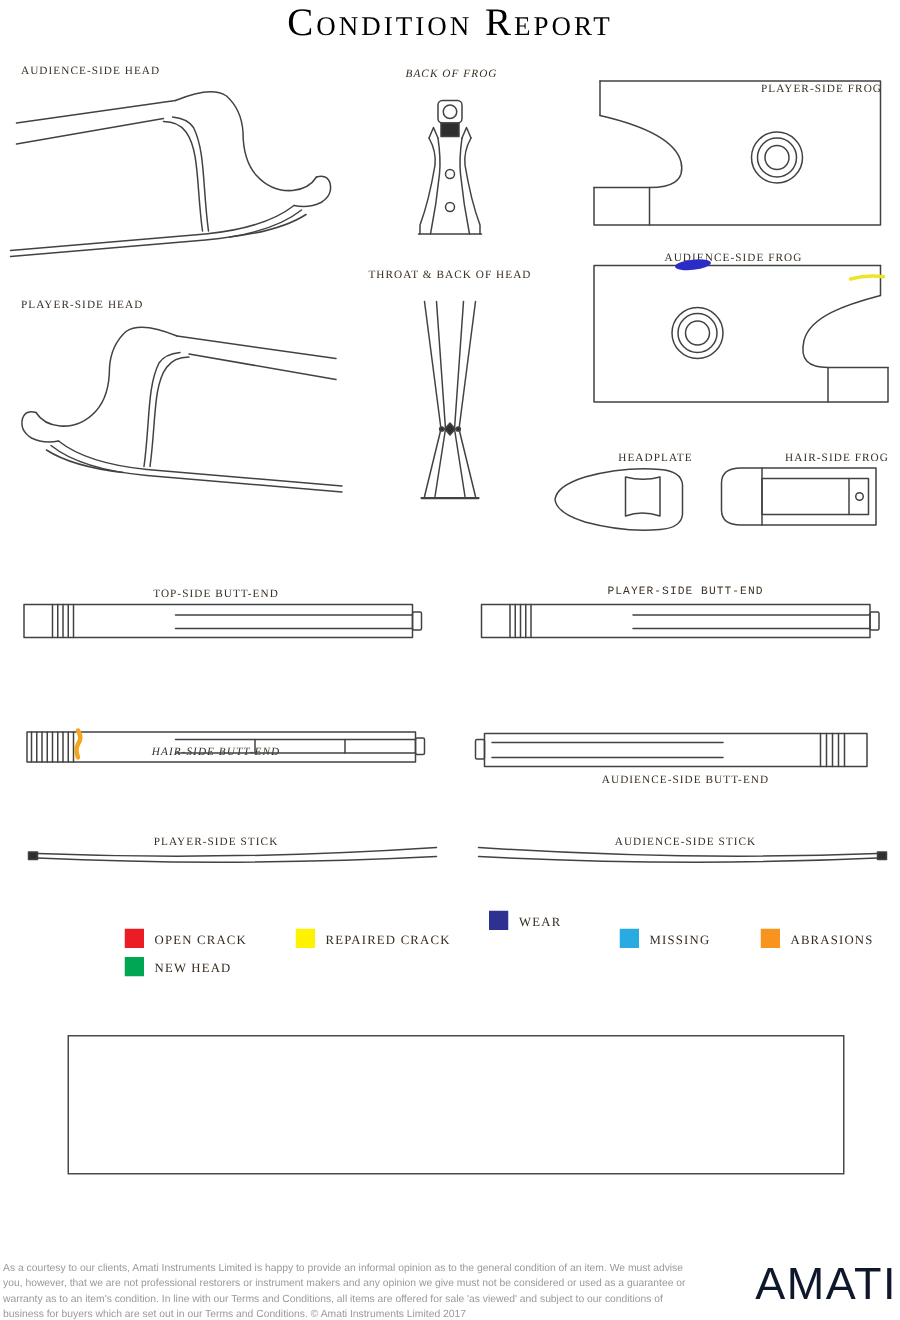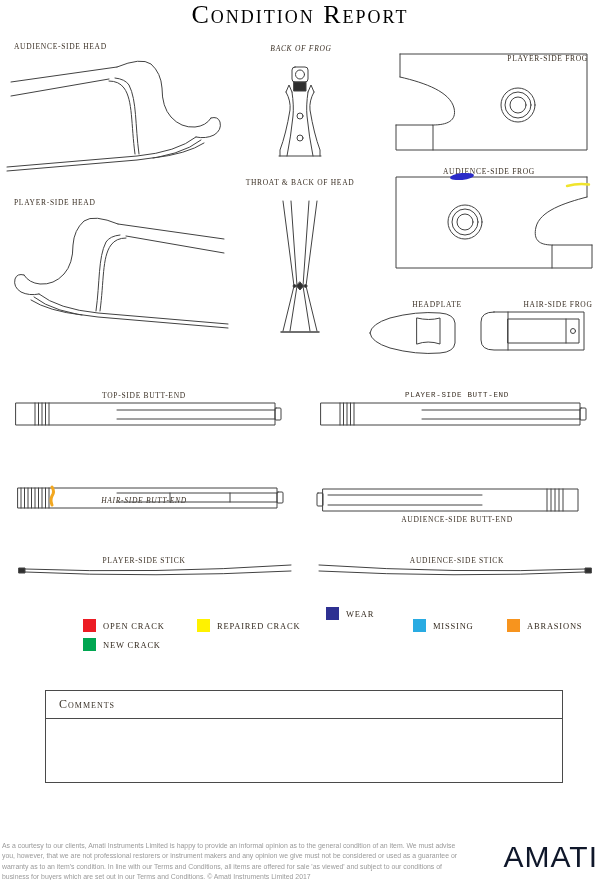--- a/index.html
+++ b/index.html
@@ -240,22 +240,21 @@
 <div class="abs legend-item" style="left:467px;top:618px;">
   <svg width="13" height="13">
       <rect width="13" height="13" fill="#F7941E"></rect>
     </svg>
   <span class="legend-label">ABRASIONS</span>
 </div>
 <div class="abs legend-item" style="left:43px;top:637px;">
   <svg width="13" height="13">
       <rect width="13" height="13" fill="#00A651"></rect>
     </svg>
-  <span class="legend-label">NEW CRACK</span>
+  <span class="legend-label">NEW HEAD</span>
 </div>
 
 <div class="abs comments-box">
-  <div class="comments-header">Comments</div>
   <div class="comments-field"></div>
 </div>
 
 <div class="abs footer-text">As a courtesy to our clients, Amati Instruments Limited is happy to provide an informal opinion as to the general condition of an item. We must advise you, however, that we are not professional restorers or instrument makers and any opinion we give must not be considered or used as a guarantee or warranty as to an item's condition. In line with our Terms and Conditions, all items are offered for sale 'as viewed' and subject to our conditions of business for buyers which are set out in our Terms and Conditions. © Amati Instruments Limited 2017</div>
 <div class="abs brand">AMATI</div>
 
 </body></html>

